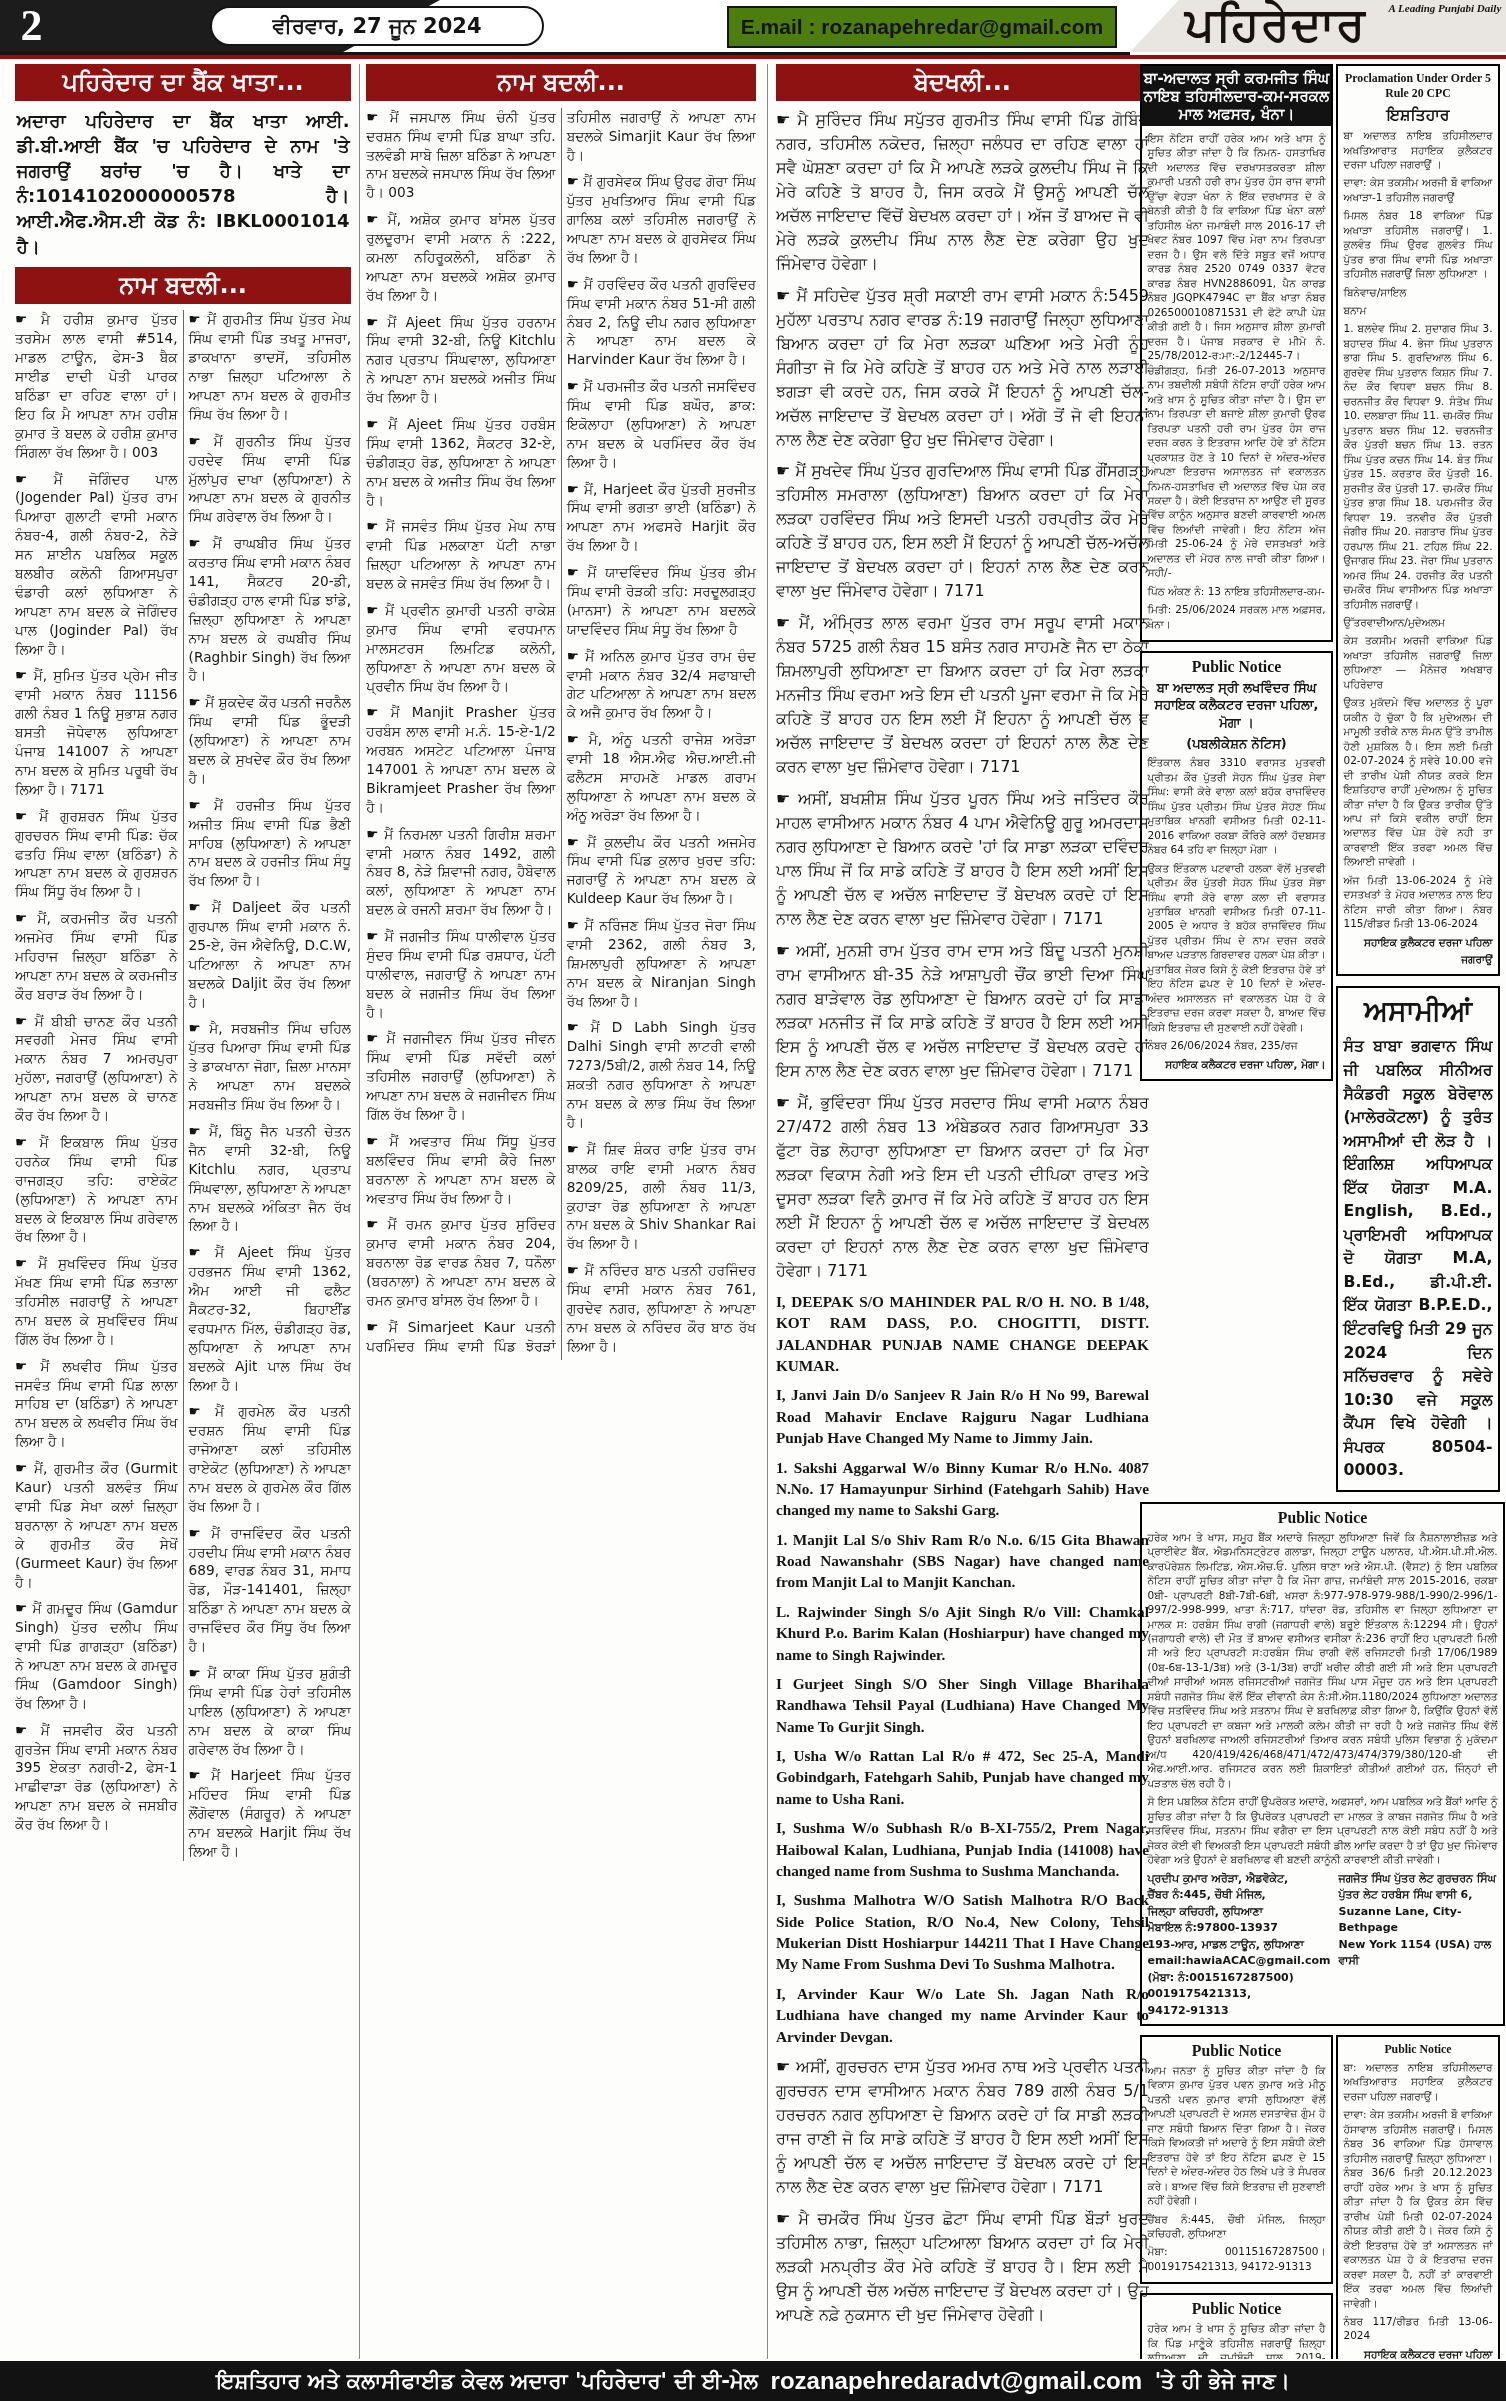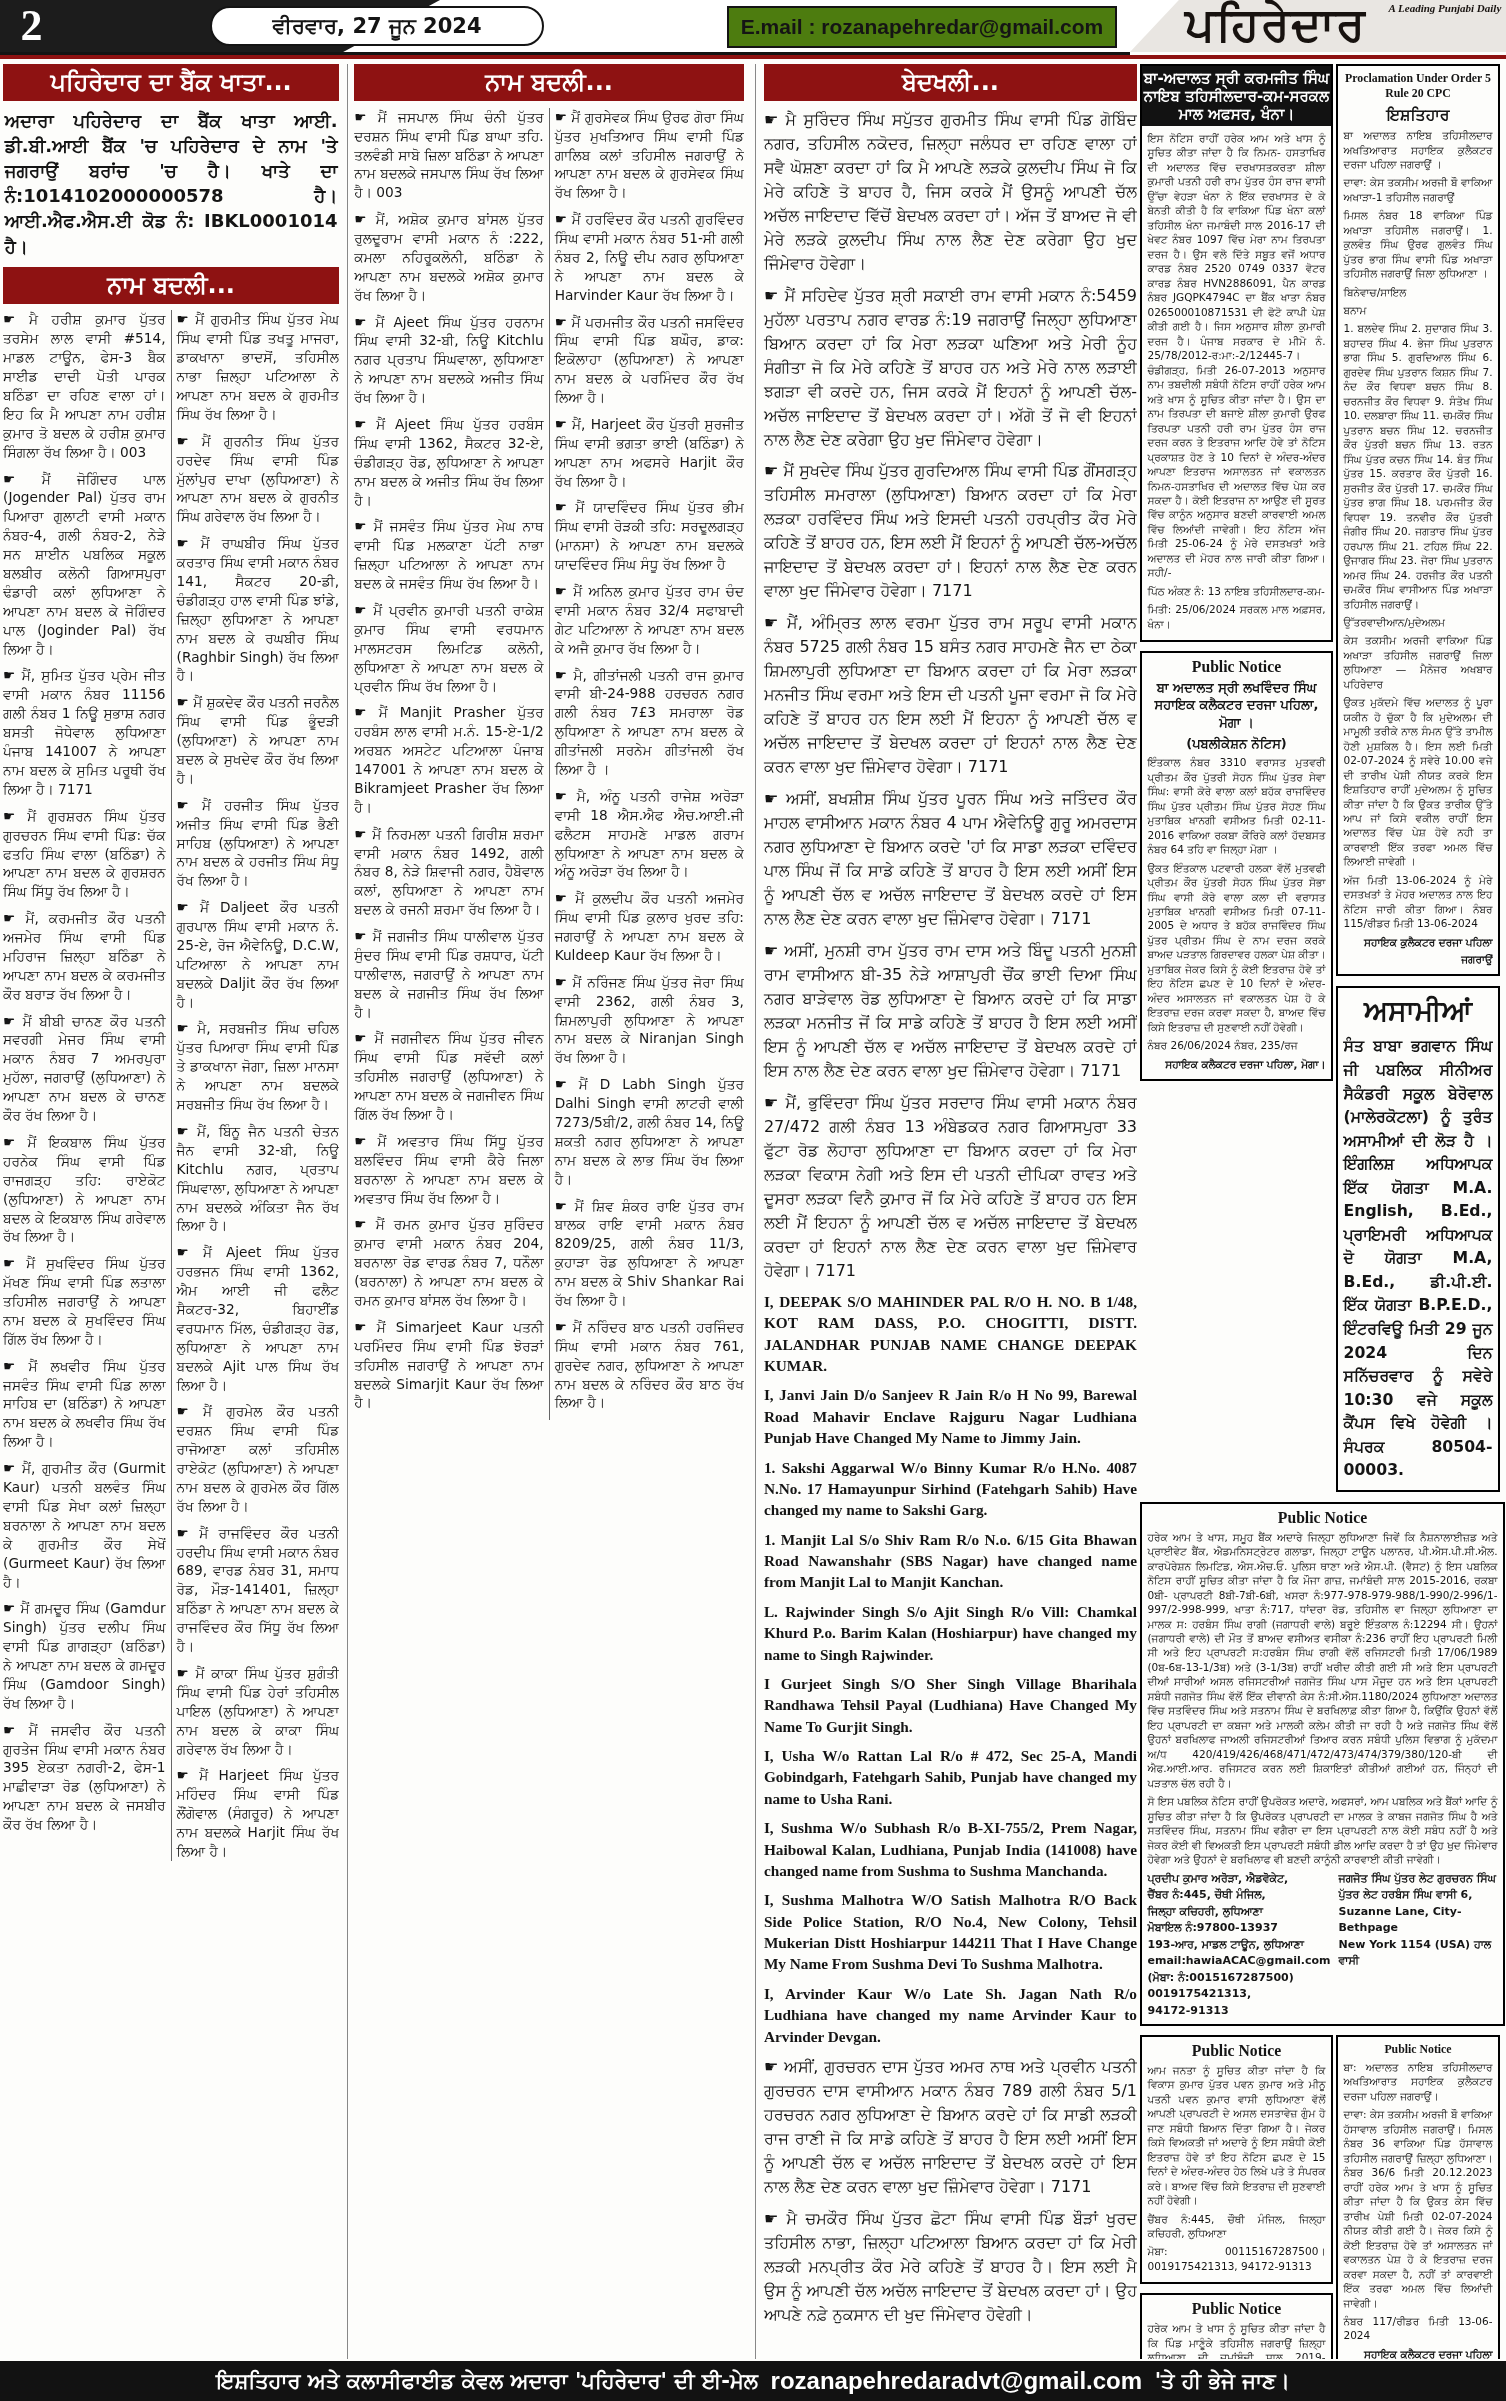--- a/index.html
+++ b/index.html
@@ -21,21 +21,21 @@
             clip-path:polygon(13% 0,100% 0,100% 100%,0 100%);}
   #masthead .mh-title{position:absolute;left:55px;top:-1.6px;font-size:46px;font-weight:bold;color:#17120f;
             letter-spacing:1.6px;line-height:52px;}
   #masthead .mh-tag{position:absolute;right:4.7px;top:1.6px;font-size:11px;font-style:italic;font-weight:bold;
             font-family:"Liberation Serif",serif;color:#17120f;}
   #hdr-rule-black{position:absolute;left:0;top:52px;width:1130px;height:3.1px;background:#141414;}
   #hdr-rule-red{position:absolute;left:0;top:55px;width:1506px;height:3.9px;background:#8e1212;}
   
   .sechead{background:#8e1212;color:#fff;font-weight:bold;text-align:center;font-size:24px;
            padding:3.9px 0 5.5px;margin:0 0 6.3px;}
-  .col{position:absolute;top:64px;height:2295px;overflow:hidden;}
+  .col{position:absolute;top:64px;height:2295px;overflow:hidden;margin-left:12px;}
   .cols2{column-count:2;column-gap:11px;column-rule:0.8px solid #666;}
   .item{margin:0 0 7.9px;text-align:justify;text-justify:inter-word;}
   .sec-narrow .item{font-size:13.7px;line-height:1.38;}
   #sec1{left:3.1px;width:336px;}
   #sec2{left:347px;width:397px;border-left:0.8px solid #888;padding-left:6.3px;box-sizing:border-box;}
   #sec3{left:755px;width:382px;border-left:0.8px solid #888;padding-left:7.9px;box-sizing:border-box;}
   #bank-intro{font-size:18px;font-weight:bold;text-align:justify;margin:1.6px 1.6px 7.9px;line-height:1.4;}
   #sec3 .item{font-size:16px;line-height:1.5;}
   .eng-item{font-family:"Liberation Serif",serif;font-weight:bold;font-size:15.3px;line-height:1.4;
             margin:0 0 7.9px;text-align:justify;}
@@ -132,21 +132,20 @@
         <p class="item">☛ ਮੈਂ ਜਗਜੀਵਨ ਸਿੰਘ ਪੁੱਤਰ ਜੀਵਨ ਸਿੰਘ ਵਾਸੀ ਪਿੰਡ ਸਵੱਦੀ ਕਲਾਂ ਤਹਿਸੀਲ ਜਗਰਾਉਂ (ਲੁਧਿਆਣਾ) ਨੇ ਆਪਣਾ ਨਾਮ ਬਦਲ ਕੇ ਜਗਜੀਵਨ ਸਿੰਘ ਗਿੱਲ ਰੱਖ ਲਿਆ ਹੈ।</p>
         <p class="item">☛ ਮੈਂ ਅਵਤਾਰ ਸਿੰਘ ਸਿੱਧੂ ਪੁੱਤਰ ਬਲਵਿੰਦਰ ਸਿੰਘ ਵਾਸੀ ਕੈਰੇ ਜਿਲਾ ਬਰਨਾਲਾ ਨੇ ਆਪਣਾ ਨਾਮ ਬਦਲ ਕੇ ਅਵਤਾਰ ਸਿੰਘ ਰੱਖ ਲਿਆ ਹੈ।</p>
         <p class="item">☛ ਮੈਂ ਰਮਨ ਕੁਮਾਰ ਪੁੱਤਰ ਸੁਰਿੰਦਰ ਕੁਮਾਰ ਵਾਸੀ ਮਕਾਨ ਨੰਬਰ 204, ਬਰਨਾਲਾ ਰੋਡ ਵਾਰਡ ਨੰਬਰ 7, ਧਨੌਲਾ (ਬਰਨਾਲਾ) ਨੇ ਆਪਣਾ ਨਾਮ ਬਦਲ ਕੇ ਰਮਨ ਕੁਮਾਰ ਬਾਂਸਲ ਰੱਖ ਲਿਆ ਹੈ।</p>
         <p class="item">☛ ਮੈਂ Simarjeet Kaur ਪਤਨੀ ਪਰਮਿੰਦਰ ਸਿੰਘ ਵਾਸੀ ਪਿੰਡ ਝੋਰੜਾਂ ਤਹਿਸੀਲ ਜਗਰਾਉਂ ਨੇ ਆਪਣਾ ਨਾਮ ਬਦਲਕੇ Simarjit Kaur ਰੱਖ ਲਿਆ ਹੈ।</p>
         <p class="item">☛ ਮੈਂ ਗੁਰਸੇਵਕ ਸਿੰਘ ਉਰਫ ਗੋਰਾ ਸਿੰਘ ਪੁੱਤਰ ਮੁਖਤਿਆਰ ਸਿੰਘ ਵਾਸੀ ਪਿੰਡ ਗਾਲਿਬ ਕਲਾਂ ਤਹਿਸੀਲ ਜਗਰਾਉਂ ਨੇ ਆਪਣਾ ਨਾਮ ਬਦਲ ਕੇ ਗੁਰਸੇਵਕ ਸਿੰਘ ਰੱਖ ਲਿਆ ਹੈ।</p>
         <p class="item">☛ ਮੈਂ ਹਰਵਿੰਦਰ ਕੌਰ ਪਤਨੀ ਗੁਰਵਿੰਦਰ ਸਿੰਘ ਵਾਸੀ ਮਕਾਨ ਨੰਬਰ 51-ਸੀ ਗਲੀ ਨੰਬਰ 2, ਨਿਊ ਦੀਪ ਨਗਰ ਲੁਧਿਆਣਾ ਨੇ ਆਪਣਾ ਨਾਮ ਬਦਲ ਕੇ Harvinder Kaur ਰੱਖ ਲਿਆ ਹੈ।</p>
         <p class="item">☛ ਮੈਂ ਪਰਮਜੀਤ ਕੌਰ ਪਤਨੀ ਜਸਵਿੰਦਰ ਸਿੰਘ ਵਾਸੀ ਪਿੰਡ ਬਘੌਰ, ਡਾਕ: ਇਕੋਲਾਹਾ (ਲੁਧਿਆਣਾ) ਨੇ ਆਪਣਾ ਨਾਮ ਬਦਲ ਕੇ ਪਰਮਿੰਦਰ ਕੌਰ ਰੱਖ ਲਿਆ ਹੈ।</p>
         <p class="item">☛ ਮੈਂ, Harjeet ਕੌਰ ਪੁੱਤਰੀ ਸੁਰਜੀਤ ਸਿੰਘ ਵਾਸੀ ਭਗਤਾ ਭਾਈ (ਬਠਿੰਡਾ) ਨੇ ਆਪਣਾ ਨਾਮ ਅਫਸਰੇ Harjit ਕੌਰ ਰੱਖ ਲਿਆ ਹੈ।</p>
         <p class="item">☛ ਮੈਂ ਯਾਦਵਿੰਦਰ ਸਿੰਘ ਪੁੱਤਰ ਭੀਮ ਸਿੰਘ ਵਾਸੀ ਰੋੜਕੀ ਤਹਿ: ਸਰਦੂਲਗੜ੍ਹ (ਮਾਨਸਾ) ਨੇ ਆਪਣਾ ਨਾਮ ਬਦਲਕੇ ਯਾਦਵਿੰਦਰ ਸਿੰਘ ਸੰਧੂ ਰੱਖ ਲਿਆ ਹੈ</p>
         <p class="item">☛ ਮੈਂ ਅਨਿਲ ਕੁਮਾਰ ਪੁੱਤਰ ਰਾਮ ਚੰਦ ਵਾਸੀ ਮਕਾਨ ਨੰਬਰ 32/4 ਸਫਾਬਾਦੀ ਗੇਟ ਪਟਿਆਲਾ ਨੇ ਆਪਣਾ ਨਾਮ ਬਦਲ ਕੇ ਅਜੈ ਕੁਮਾਰ ਰੱਖ ਲਿਆ ਹੈ।</p>
-        <p class="item">☛ ਮੈ, ਗੀਤਾਂਜਲੀ ਪਤਨੀ ਰਾਜ ਕੁਮਾਰ ਵਾਸੀ ਬੀ-24-988 ਹਰਚਰਨ ਨਗਰ ਗਲੀ ਨੰਬਰ 7£3 ਸਮਰਾਲਾ ਰੋਡ ਲੁਧਿਆਣਾ ਨੇ ਆਪਣਾ ਨਾਮ ਬਦਲ ਕੇ ਗੀਤਾਂਜਲੀ ਸਰਨੇਮ ਗੀਤਾਂਜਲੀ ਰੱਖ ਲਿਆ ਹੈ ।</p>
         <p class="item">☛ ਮੈ, ਅੰਨੂ ਪਤਨੀ ਰਾਜੇਸ਼ ਅਰੋੜਾ ਵਾਸੀ 18 ਐਸ.ਐਫ ਐਚ.ਆਈ.ਜੀ ਫਲੈਟਸ ਸਾਹਮਣੇ ਮਾਡਲ ਗਰਾਮ ਲੁਧਿਆਣਾ ਨੇ ਆਪਣਾ ਨਾਮ ਬਦਲ ਕੇ ਅੰਨੂ ਅਰੋੜਾ ਰੱਖ ਲਿਆ ਹੈ।</p>
         <p class="item">☛ ਮੈਂ ਕੁਲਦੀਪ ਕੌਰ ਪਤਨੀ ਅਜਮੇਰ ਸਿੰਘ ਵਾਸੀ ਪਿੰਡ ਕੁਲਾਰ ਖੁਰਦ ਤਹਿ: ਜਗਰਾਉਂ ਨੇ ਆਪਣਾ ਨਾਮ ਬਦਲ ਕੇ Kuldeep Kaur ਰੱਖ ਲਿਆ ਹੈ।</p>
         <p class="item">☛ ਮੈਂ ਨਰਿੰਜਣ ਸਿੰਘ ਪੁੱਤਰ ਜੋਰਾ ਸਿੰਘ ਵਾਸੀ 2362, ਗਲੀ ਨੰਬਰ 3, ਸ਼ਿਮਲਾਪੁਰੀ ਲੁਧਿਆਣਾ ਨੇ ਆਪਣਾ ਨਾਮ ਬਦਲ ਕੇ Niranjan Singh ਰੱਖ ਲਿਆ ਹੈ।</p>
         <p class="item">☛ ਮੈਂ D Labh Singh ਪੁੱਤਰ Dalhi Singh ਵਾਸੀ ਲਾਟਰੀ ਵਾਲੀ 7273/5ਬੀ/2, ਗਲੀ ਨੰਬਰ 14, ਨਿਊ ਸ਼ਕਤੀ ਨਗਰ ਲੁਧਿਆਣਾ ਨੇ ਆਪਣਾ ਨਾਮ ਬਦਲ ਕੇ ਲਾਭ ਸਿੰਘ ਰੱਖ ਲਿਆ ਹੈ।</p>
         <p class="item">☛ ਮੈਂ ਸ਼ਿਵ ਸ਼ੰਕਰ ਰਾਇ ਪੁੱਤਰ ਰਾਮ ਬਾਲਕ ਰਾਇ ਵਾਸੀ ਮਕਾਨ ਨੰਬਰ 8209/25, ਗਲੀ ਨੰਬਰ 11/3, ਕੁਹਾੜਾ ਰੋਡ ਲੁਧਿਆਣਾ ਨੇ ਆਪਣਾ ਨਾਮ ਬਦਲ ਕੇ Shiv Shankar Rai ਰੱਖ ਲਿਆ ਹੈ।</p>
         <p class="item">☛ ਮੈਂ ਨਰਿੰਦਰ ਬਾਠ ਪਤਨੀ ਹਰਜਿੰਦਰ ਸਿੰਘ ਵਾਸੀ ਮਕਾਨ ਨੰਬਰ 761, ਗੁਰਦੇਵ ਨਗਰ, ਲੁਧਿਆਣਾ ਨੇ ਆਪਣਾ ਨਾਮ ਬਦਲ ਕੇ ਨਰਿੰਦਰ ਕੌਰ ਬਾਠ ਰੱਖ ਲਿਆ ਹੈ।</p>
       </div>
   </div>
 
   <div id="sec3" class="col">

